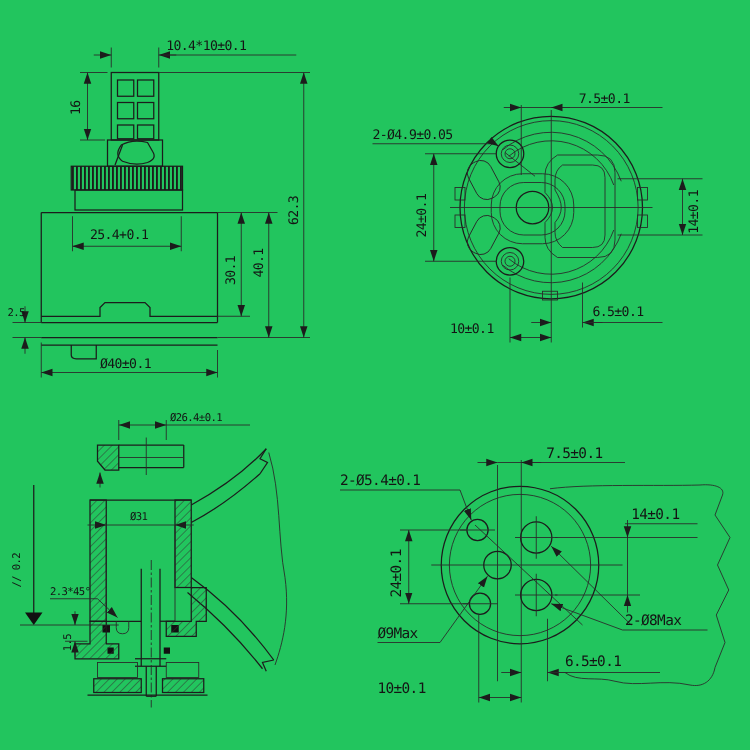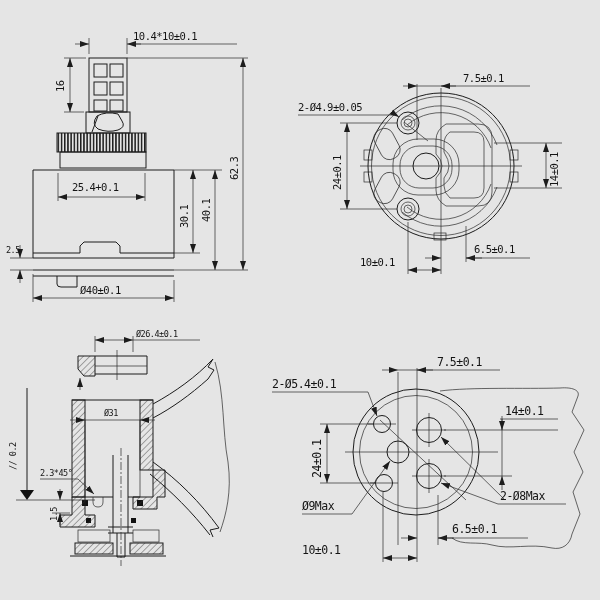--- a/index.html
+++ b/index.html
@@ -1,16 +1,16 @@
 <!DOCTYPE html>
 <html><head>
 <meta charset="utf-8">
 <style>
   html,body{margin:0;padding:0;background:#fff;}
-  .canvas{width:600px;height:600px;background:#e5e5e5;position:relative;overflow:hidden;}
+  .canvas{width:600px;height:600px;background:#22c55e;position:relative;overflow:hidden;}
   svg{display:block;}
   svg text{fill:#141414;font-family:"DejaVu Sans Mono","Liberation Mono",monospace;}
   .dim{font-size:10.5px;letter-spacing:-0.5px;}
   .dim-sm{font-size:8.5px;letter-spacing:-0.5px;}
   .dim-lg{font-size:11.5px;letter-spacing:-0.5px;}
   .ln{stroke:#1c1c1c;stroke-width:1;fill:none;}
   .thin{stroke:#2a2a2a;stroke-width:0.7;fill:none;}
   .hatched{fill:url(#hatch);stroke:#1c1c1c;stroke-width:1;}
   .filled{fill:#111;stroke:none;}
 </style>

